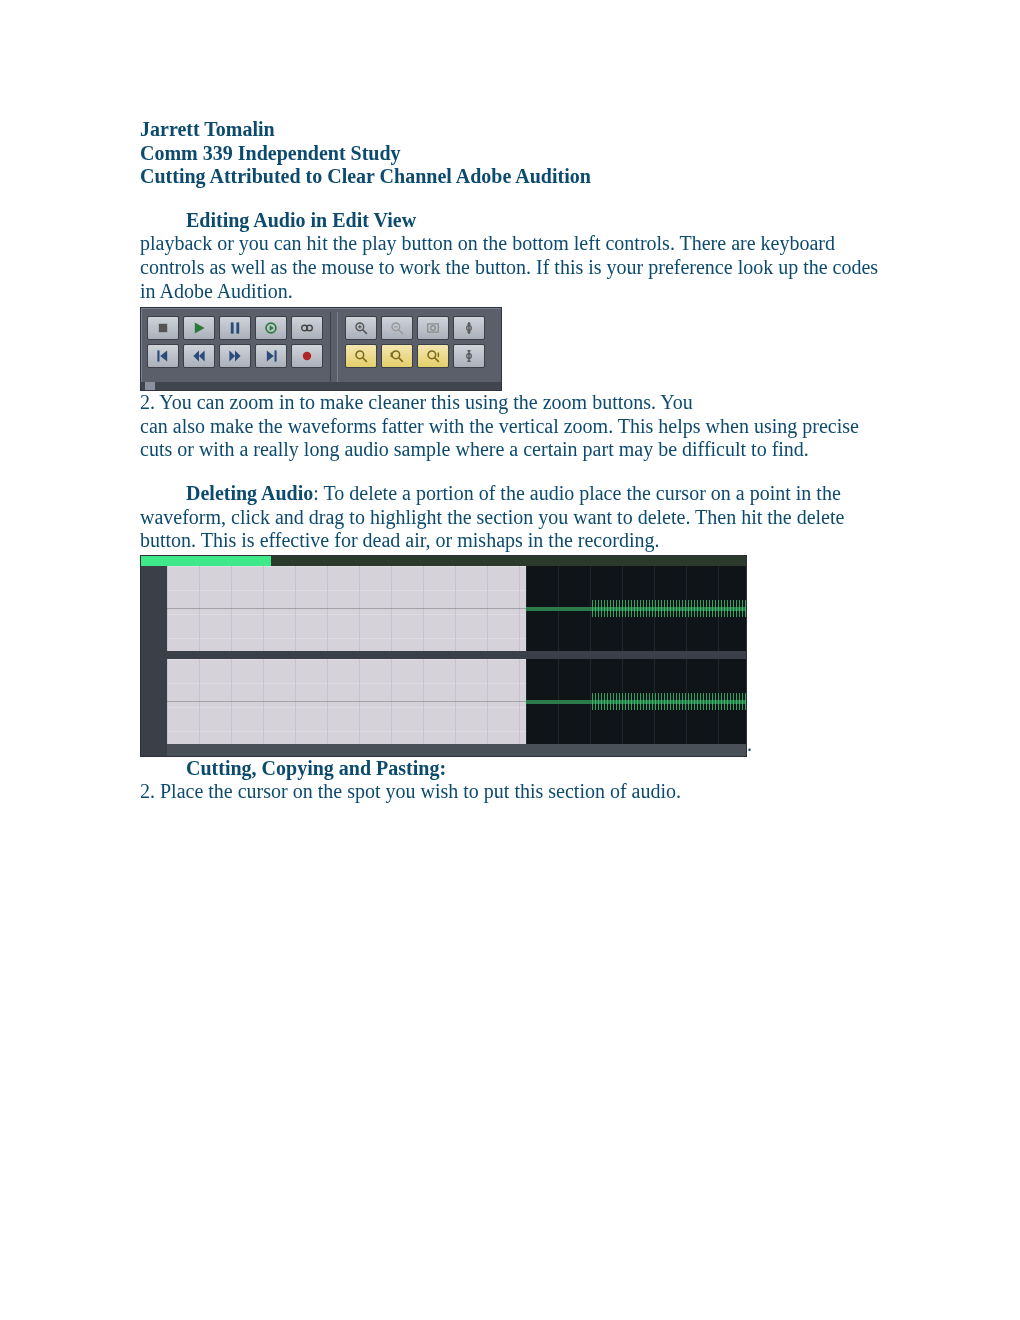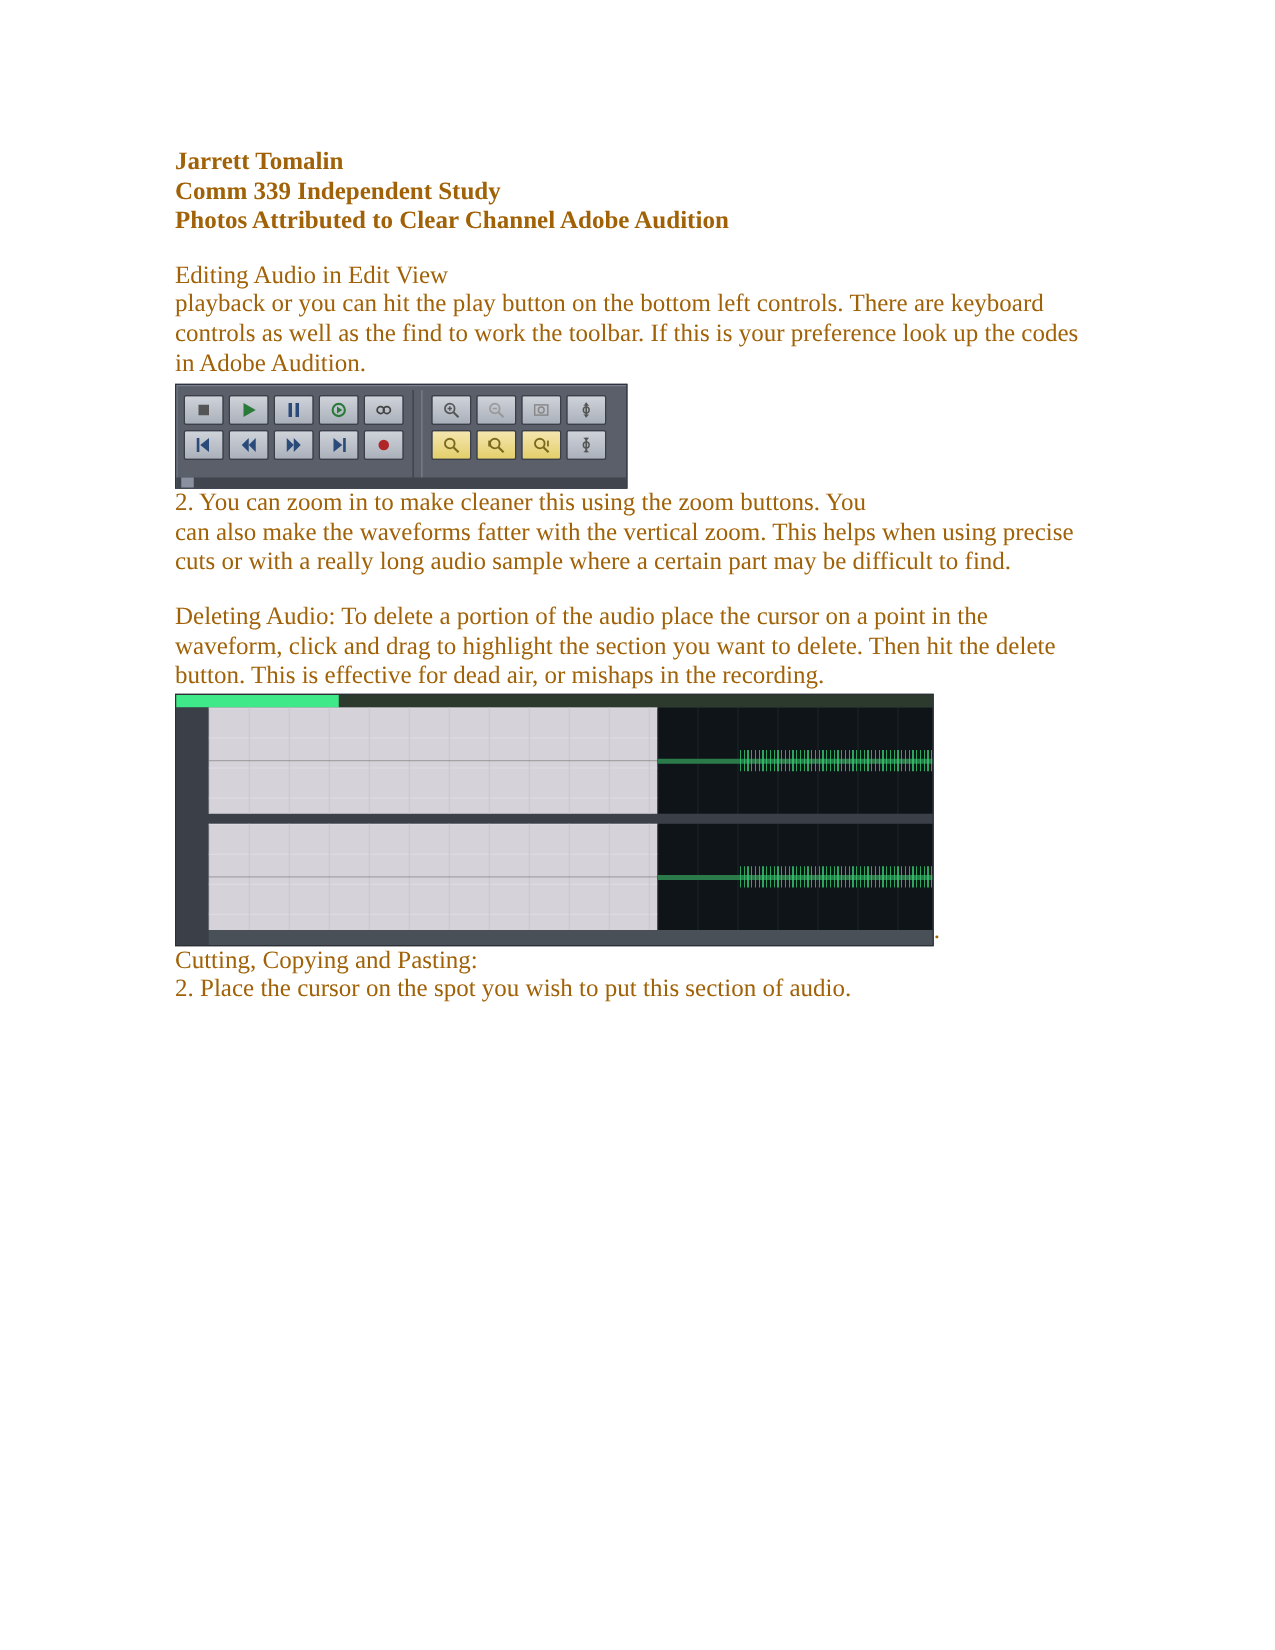--- a/index.html
+++ b/index.html
@@ -6,34 +6,35 @@
     margin: 0;
     padding: 0;
     background: #ffffff;
     width: 1020px;
   }
   .page {
     padding: 118px 140px 60px 140px;
     font-family: "Times New Roman", Times, serif;
     font-size: 20px;
     line-height: 1.18;
-    color: #a16207;
+    color: #0c4a6e;
   }
   .hdr-line {
     font-weight: bold;
   }
   .sup {
     font-size: 0.7em;
     vertical-align: super;
   }
   .section-gap {
     height: 20px;
   }
   .bold {
-    font-weight: normal;
+    font-weight: bold;
+    margin-left: 46px;
   }
   
   .toolbar-panel {
     width: 360px;
     height: 82px;
     background: #5a5f6a;
     border: 1px solid #2f3440;
     box-shadow: inset 1px 1px 0 #7a8090;
     display: flex;
     margin-top: 4px;
@@ -186,26 +187,26 @@
     font-size:20px;
   }
 </style>
 </head>
 <body>
 
 <div class="page">
 
   <div class="hdr-line">Jarrett Tomalin</div>
   <div class="hdr-line">Comm 339 Independent Study</div>
-  <div class="hdr-line">Photos Attributed to Clear Channel Adobe Audition</div>
+  <div class="hdr-line">Cutting Attributed to Clear Channel Adobe Audition</div>
 
   <div class="section-gap"></div>
 
   <div class="bold">Editing Audio in Edit View</div>
-  <div>playback or you can hit the play button on the bottom left controls. There are keyboard controls as well as the find to work the toolbar. If this is your preference look up the codes in Adobe Audition.</div>
+  <div>playback or you can hit the play button on the bottom left controls. There are keyboard controls as well as the mouse to work the button. If this is your preference look up the codes in Adobe Audition.</div>
 
   <div class="toolbar-panel">
     <div class="tb-group">
       <div class="tb-row">
         <div class="tb-btn">
             <svg viewBox="0 0 10 10">
               <rect x="2" y="2" width="6" height="6" fill="#555"></rect>
             </svg>
           </div>
         <div class="tb-btn">

